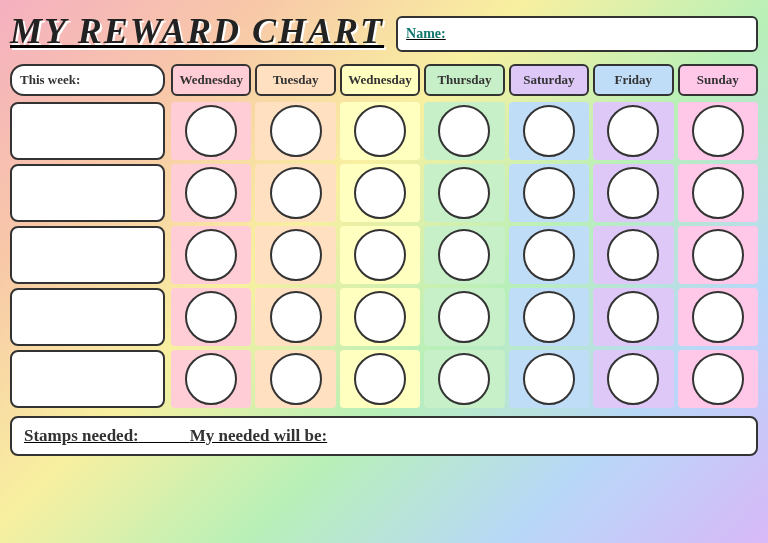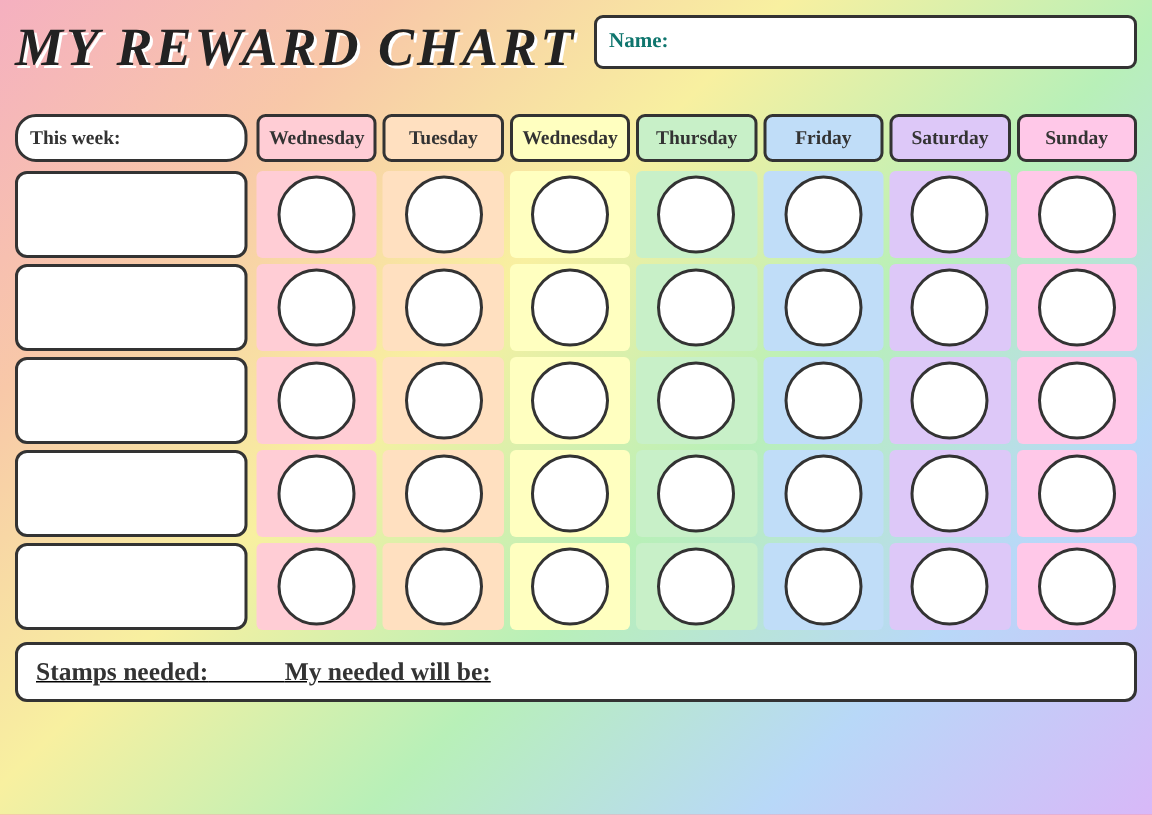--- a/index.html
+++ b/index.html
@@ -16,24 +16,25 @@
       width: 768px;
       height: 543px;
       background: linear-gradient(to bottom, #f8c0c8 0%, #f8c0c8 100%);
       padding: 10px;
       position: relative;
     }
 
     
     .title-row {
       display: flex;
-      align-items: flex-start;
-      margin-bottom: 24px;
+      align-items: flex-end;
+      margin-bottom: 12px;
       position: relative;
       z-index: 1;
+      text-decoration: underline;
     }
 
     .chart-title {
       font-size: 36px;
       font-weight: 900;
       color: #222;
       letter-spacing: 2px;
       text-shadow: 2px 2px 0 #fff;
       margin-right: 12px;
       font-style: italic;
@@ -197,25 +198,25 @@
       </div>
       <div class="day-header" style="background:#ffe0c0;">
         <span>Tuesday</span>
       </div>
       <div class="day-header" style="background:#ffffc0;">
         <span>Wednesday</span>
       </div>
       <div class="day-header" style="background:#c8f0c8;">
         <span>Thursday</span>
       </div>
+      <div class="day-header" style="background:#ddc8f8;">
+        <span>Saturday</span>
+      </div>
       <div class="day-header" style="background:#c0ddf8;">
         <span>Friday</span>
-      </div>
-      <div class="day-header" style="background:#ddc8f8;">
-        <span>Saturday</span>
       </div>
       <div class="day-header" style="background:#ffc8e8;">
         <span>Sunday</span>
       </div>
     </div>
   </div>
 
   <div class="grid-area">
 
     <div class="grid-row">

